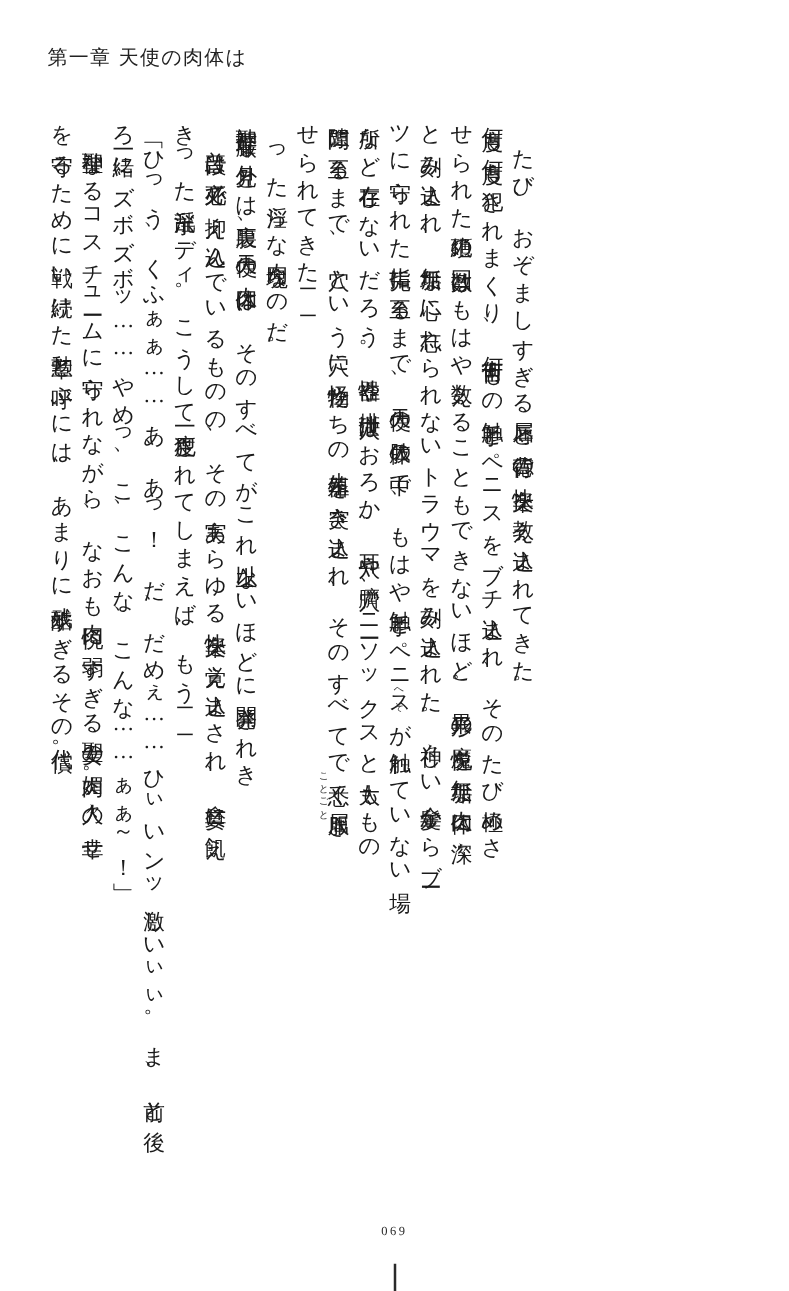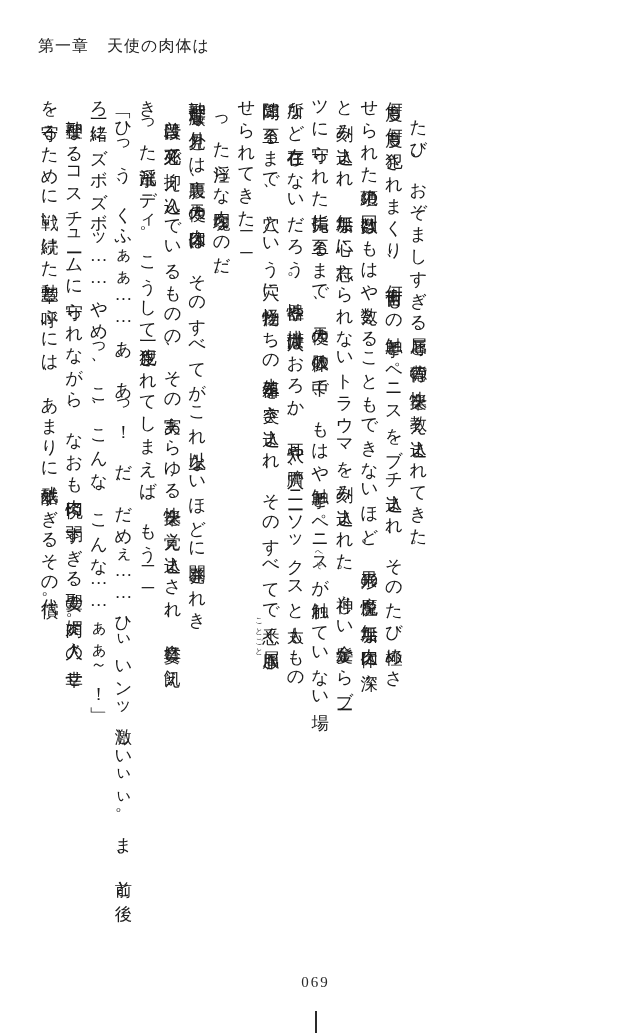--- a/index.html
+++ b/index.html
@@ -27,21 +27,21 @@
   .running-head {
     position: absolute;
     top: 36px;
     left: 38px;
     font-size: 16px;
     letter-spacing: 1px;
     color: #222;
     white-space: nowrap;
   }
   .running-head .chap-num {
-    margin-right: 18px;
+    margin-right: 6px;
   }
 
   
   .text-block {
     position: absolute;
     top: 88px;
     right: 42px;
     height: 852px;
     width: 556px;
     display: flex;
@@ -82,21 +82,21 @@
   .ruby-1 { top: 546px; left: 312px; }
   .ruby-2 { top: 612px; left: 252px; }
 
   
   .folio {
     position: absolute;
     bottom: 42px;
     left: 0;
     width: 631px;
     text-align: center;
-    font-size: 15px;
+    font-size: 10px;
     letter-spacing: 2px;
     color: #2a2a2a;
     font-family: "Liberation Serif", serif;
   }
   .footer-rule {
     position: absolute;
     bottom: 0;
     left: 315px;
     width: 1.5px;
     height: 22px;

